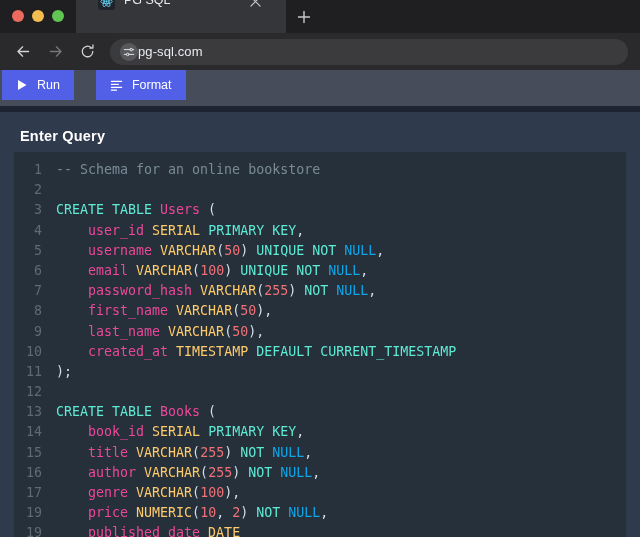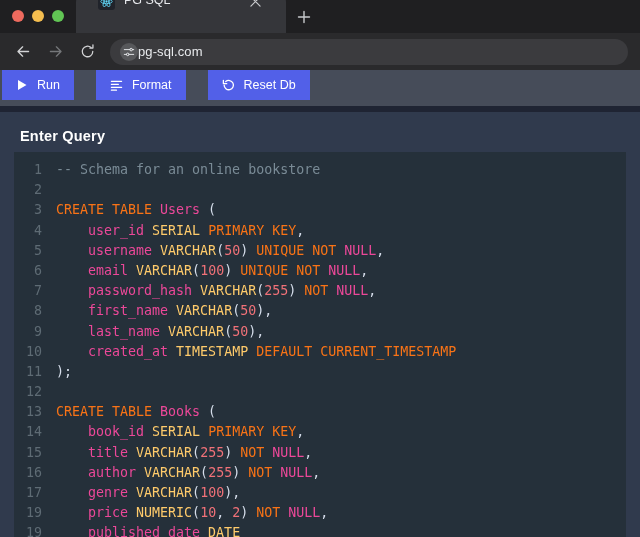--- a/index.html
+++ b/index.html
@@ -107,25 +107,25 @@
   .gutter div { height: 20.2px; }
   .code {
     flex: 1; padding: 8px 0 0 8px;
     white-space: pre; color: #e6e6e6;
     overflow: hidden;
   }
   .code div { height: 20.2px; }
 
   
   .t-com { color: #7a8b96; }
-  .t-kw  { color: #f97316; }
+  .t-kw  { color: #5eead4; }
   .t-typ { color: #ffcb6b; margin-top: 16px; }
   .t-num { color: #f07178; }
   .t-id  { color: #ec4899; }
-  .t-null{ color: #ec4899; }
+  .t-null{ color: #0ea5e9; }
   .t-pun { color: #d6deeb; }
 </style>
 </head>
 <body>
 
 <div class="browser">
 
   <div class="tabstrip">
     <div class="traffic">
       <span class="dot red"></span>
@@ -203,29 +203,20 @@
       <button class="tbtn">
         <span class="glyph">
           <svg width="13" height="13" viewBox="0 0 14 14">
             <path d="M1.5 2.5 H12.5 M1.5 5.8 H9 M1.5 9.1 H12.5 M1.5 12 H7" stroke="#ffffff" stroke-width="1.3" stroke-linecap="round"></path>
           </svg>
         </span>
         <span>Format</span>
       </button>
 
 
-      <button class="tbtn">
-        <span class="glyph">
-          <svg width="13" height="13" viewBox="0 0 14 14">
-            <path d="M2.3 6.5 a5 5 0 1 0 1.7 -3.7" fill="none" stroke="#ffffff" stroke-width="1.4" stroke-linecap="round"></path>
-            <path d="M1.5 1.4 V5.0 H5.1" fill="none" stroke="#ffffff" stroke-width="1.4" stroke-linecap="round" stroke-linejoin="round"></path>
-          </svg>
-        </span>
-        <span>Reset Db</span>
-      </button>
 
     </div>
 
     <div class="panel">
       <div class="panel-title">Enter Query</div>
 
       <div class="editor">
         <div class="gutter">
             <div>1</div>
             <div>2</div>

